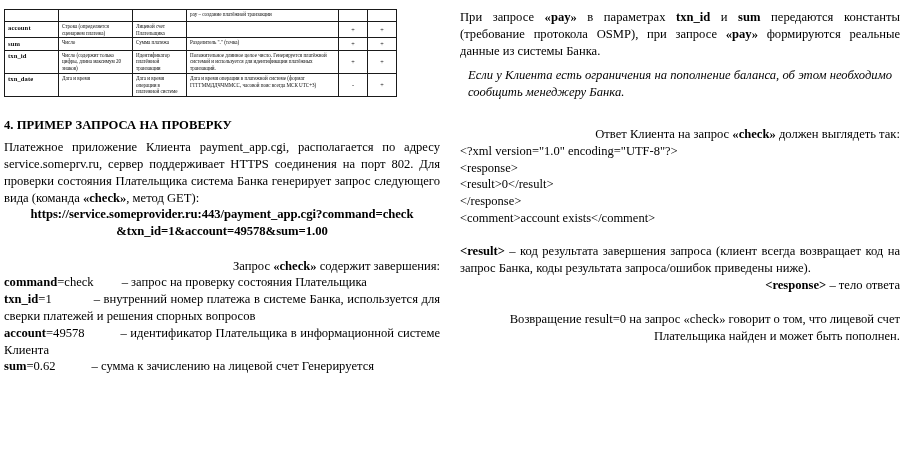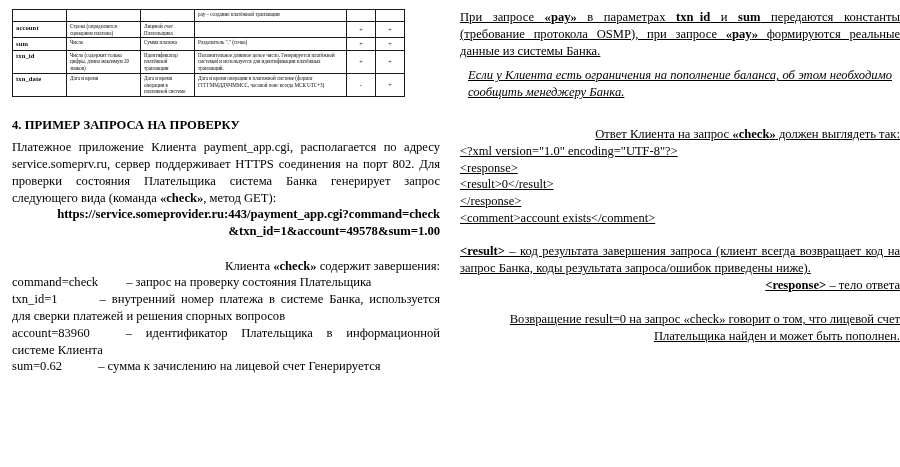--- a/index.html
+++ b/index.html
@@ -21,26 +21,25 @@
     height: 467px;
     display: flex;
     gap: 0;
   }
   .col {
     position: relative;
     box-sizing: border-box;
   }
   .col-left {
     width: 450px;
-    padding: 0 10px 0 12px;
+    padding: 0 10px 0 4px;
   }
   .col-right {
     width: 450px;
     padding: 0 0 12px 10px;
-    text-decoration: underline;
   }
 
   
   .spec-table {
     border-collapse: collapse;
     width: 392px;
     table-layout: fixed;
     margin-top: 9px;
     margin-left: 0;
     font-family: "Liberation Serif", serif;
@@ -100,35 +99,35 @@
     font-size: 12.6px;
     line-height: 1.335;
     margin: 8px;
     text-align: justify;
   }
   .url-line {
     font-weight: bold;
     font-size: 12.7px;
     line-height: 1.35;
     margin: 0;
-    text-align: right;
+    text-align: center;
     letter-spacing: -0.05px;
   }
   .gap-sm { height: 6px; }
   .gap-lg { height: 17px; }
   .gap-xl { height: 21px; }
 
   
   .vardef {
     font-size: 12.6px;
     line-height: 1.335;
     margin: 0;
     text-align: justify;
   }
-  .vardef b { font-weight: normal; }
+  .vardef b { font-weight: bold; }
   .ind-tab { display: inline-block; }
 
   .xmlline {
     font-size: 12.5px;
     line-height: 1.335;
     margin: 0;
     white-space: pre;
   }
   b, strong { font-weight: bold; }
 </style>
@@ -198,27 +197,27 @@
 
     <div class="gap-sm"></div>
 
     <p class="body"><span>Платежное приложение Клиента payment_app.cgi, располагается по адресу  service.someprv.ru,  сервер  поддерживает  HTTPS  соединения  на порт 802. Для проверки состояния Плательщика система Банка генерирует запрос следующего вида (команда </span><b>«<span>check</span>»</b><span>, метод GET):</span></p>
 
     <p class="url-line">https://service.someprovider.ru:443/payment_app.cgi?command=check</p>
     <p class="url-line">&amp;txn_id=1&amp;account=49578&amp;sum=1.00</p>
 
     <div class="gap-lg"></div>
 
-    <p class="body nojust"><span>Клиента </span><b>«<span>check</span>»</b><span> содержит завершения:</span></p>
+    <p class="body nojust"><span>Запрос </span><b>«<span>check</span>»</b><span> содержит завершения:</span></p>
 
     <p class="vardef"><b>command</b><span>=check</span><span class="ind-tab" style="width:28px"></span><span>– запрос на проверку состояния Плательщика</span></p>
 
     <p class="vardef"><b>txn_id</b><span>=1</span><span class="ind-tab" style="width:42px"></span><span>– внутренний номер платежа в системе Банка, используется для сверки платежей и решения спорных вопросов</span></p>
 
-    <p class="vardef"><b>account</b><span>=83960</span><span class="ind-tab" style="width:36px"></span><span>– идентификатор Плательщика в информационной системе Клиента</span></p>
+    <p class="vardef"><b>account</b><span>=49578</span><span class="ind-tab" style="width:36px"></span><span>– идентификатор Плательщика в информационной системе Клиента</span></p>
 
     <p class="vardef"><b>sum</b><span>=0.62</span><span class="ind-tab" style="width:36px"></span><span>– сумма к зачислению на лицевой счет Генерируется</span></p>
 
   </div>
 
   <div class="col col-right">
 
     <div style="height:9px"></div>
 
     <p class="body"><span>При запросе </span><b>«<span>pay</span>»</b><span> в параметрах </span><b>txn_id</b><span> и </span><b>sum</b><span> передаются константы (требование протокола OSMP), при запросе </span><b>«<span>pay</span>»</b><span> формируются реальные данные из системы Банка.</span></p>

